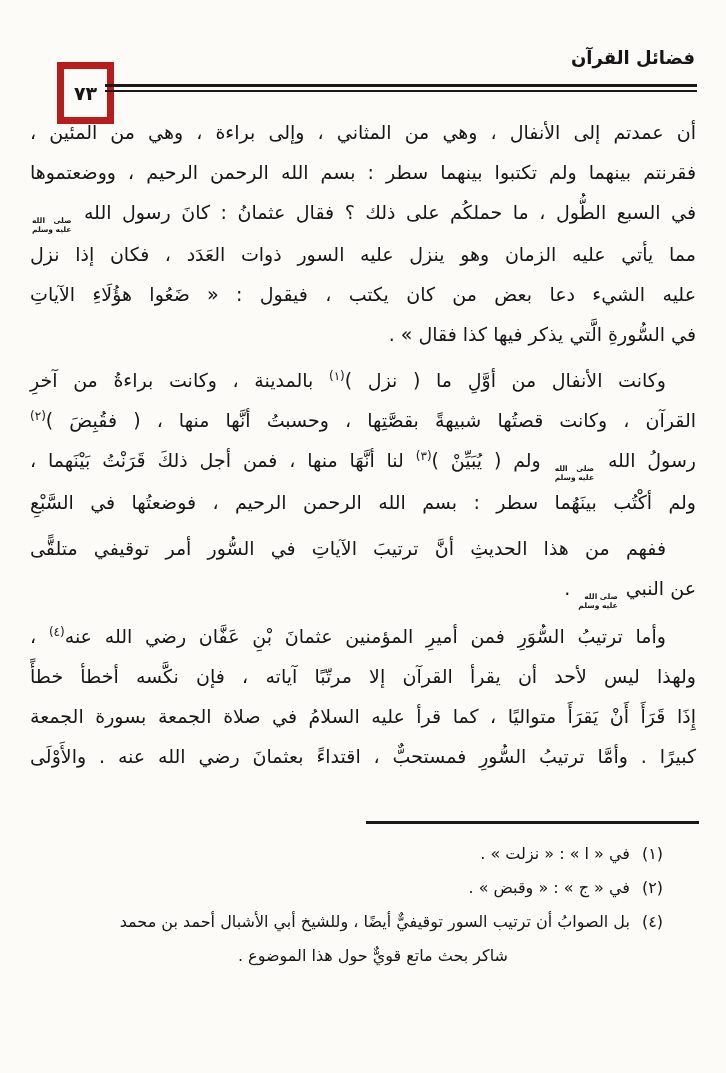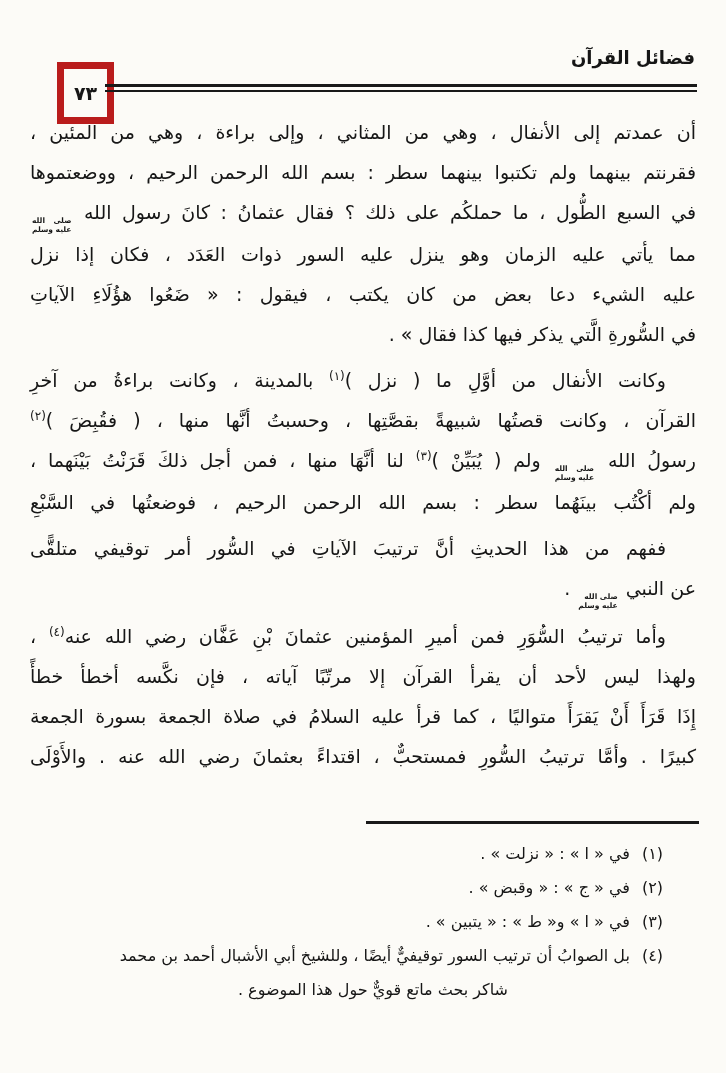--- a/index.html
+++ b/index.html
@@ -127,23 +127,20 @@
   <div class="fn-sep"></div>
 
   <section class="footnotes">
     <div class="fn-row">
       <span class="fn-num">(١)</span><span class="fn-text">في « ا » : « نزلت » .</span>
     </div>
     <div class="fn-row">
       <span class="fn-num">(٢)</span><span class="fn-text">في « ج » : « وقبض » .</span>
     </div>
     <div class="fn-row">
-      <span class="fn-num">(٣)</span><span class="fn-text">في « ا » و« ط » : « يتبين » .</span>
-    </div>
-    <div class="fn-row">
       <div class="fn4-line1">
         <span class="fn-num">(٤)</span><span class="fn-text">بل الصوابُ أن ترتيب السور توقيفيٌّ أيضًا ، وللشيخ أبي الأشبال أحمد بن محمد</span>
       </div>
       <div class="fn4-line2">شاكر بحث ماتع قويٌّ حول هذا الموضوع .</div>
     </div>
   </section>
 
 </div>
 
 </body></html>

